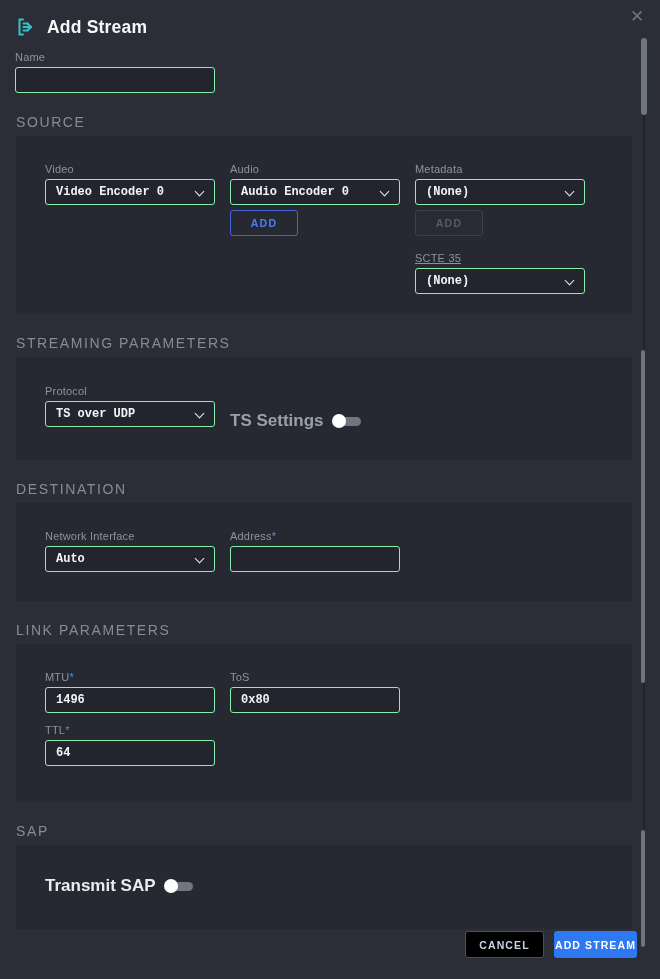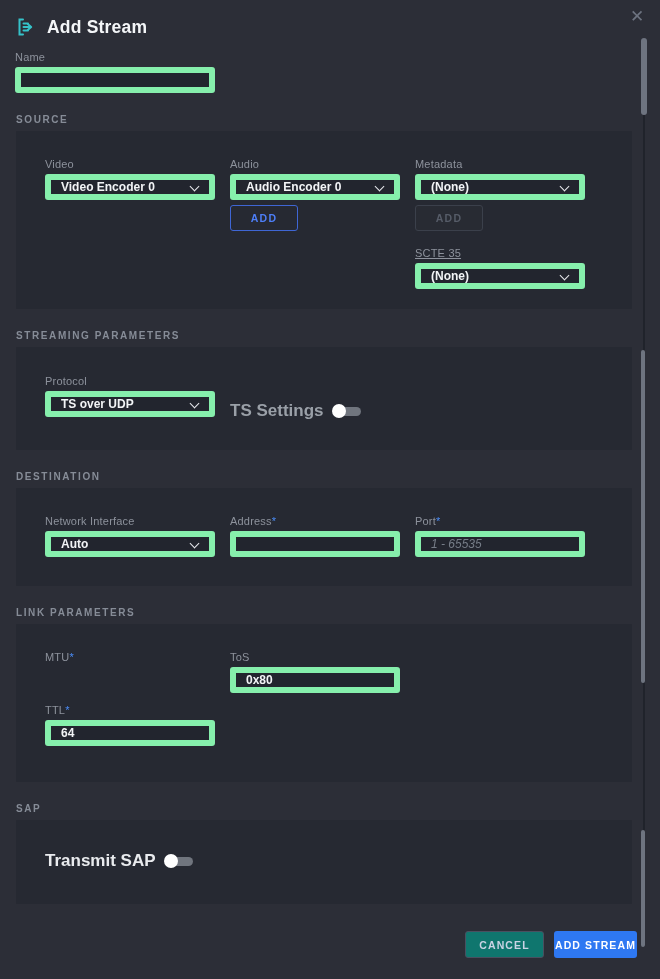--- a/index.html
+++ b/index.html
@@ -22,40 +22,40 @@
     display:flex; align-items:center; justify-content:center;
     color:#6d7380; font-size:17px; cursor:pointer; background:none; border:none;
     font-family:"Liberation Sans", sans-serif;
   }
 
   
   .field-label { font-size:11px; color:#8d929c; letter-spacing:.2px; display:block; }
   .req { color:#4a8cf7; font-size:11px; }
   .text-input, .select {
     width:170px; height:26px; background:#22252e;
-    border:6px solid #86efac; border-radius:3px;
+    border:1px solid #86efac; border-radius:3px;
     color:#f2f4f6; font-size:12px; font-weight:600;
-    padding:0 10px; font-family:Liberation Sans, sans-serif;
+    padding:0 10px; font-family:Liberation Mono, monospace;
   }
   .text-input::placeholder { color:#767d88; font-style:italic; font-weight:400; }
   .select { display:flex; align-items:center; justify-content:space-between; cursor:pointer; }
   .chevron { width:9px; height:9px; display:inline-block; position:relative; flex:0 0 auto; }
   .chevron::before {
     content:""; position:absolute; left:1px; top:0;
     width:6px; height:6px; border-right:1.6px solid #e8eaee; border-bottom:1.6px solid #e8eaee;
     transform:rotate(45deg);
   }
 
   
   .name-group { margin:13px 0 0 15px; }
   .name-group .text-input { width:200px; margin-top:4px; }
 
   
   .section-heading {
-    margin:21px 0 0 16px; font-size:10px; font-weight:700;
+    margin:21px 0 0 16px; font-size:14px; font-weight:400;
     letter-spacing:1.6px; color:#868c97;
   }
   .panel {
     margin:6px 16px 0 16px; width:616px; background:#262932;
     padding:27px 0 0 29px; border-radius:1px;
   }
   .grid3 { display:grid; grid-template-columns:170px 170px 170px; column-gap:15px; align-items:start; }
   .fcol { display:flex; flex-direction:column; }
   .fcol .select, .fcol .text-input { margin-top:4px; }
 
@@ -93,21 +93,21 @@
 
   
   .row2 { margin-top:11px; }
 
   
   .footer { position:absolute; right:23px; bottom:21px; display:flex; gap:10px; }
   .btn {
     height:27px; border-radius:3px; font-size:10.5px; font-weight:700;
     letter-spacing:1.1px; cursor:pointer; font-family:"Liberation Sans", sans-serif;
   }
-  .btn.cancel { width:79px; background:#0f766e; border:1px solid #495060; color:#c9d3e4; }
+  .btn.cancel { width:79px; background:#000000; border:1px solid #495060; color:#c9d3e4; }
   .btn.primary { width:83px; background:#2e78f2; border:none; color:#ffffff; }
 
   
   .scroll-track { position:absolute; left:643px; top:38px; width:2px; height:909px; background:#20232b; }
   .scroll-thumb { position:absolute; background:#6e7480; border-radius:3px; }
   .thumb-a { left:641px; top:38px; width:6px; height:77px; }
   .thumb-b { left:641px; top:350px; width:4px; height:333px; }
   .thumb-c { left:641px; top:830px; width:4px; height:117px; }
 </style>
 </head>
@@ -190,31 +190,28 @@
       <label class="field-label">Network Interface</label>
       <div class="select">
         <span>Auto</span>
         <span class="chevron"></span>
       </div>
     </div>
     <div class="fcol">
       <label class="field-label"><span>Address</span><span class="req">*</span></label>
       <input class="text-input" type="text" value="" style="">
     </div>
-    <div class="fcol">
-      <label class="field-label"><span>Port</span><span class="req">*</span></label>
-      <input class="text-input" type="text" placeholder="1 - 65535" style="">
-    </div>
   </div>
 
   <div class="section-heading">LINK PARAMETERS</div>
   <div class="panel link">
     <div class="grid3">
       <div class="fcol">
         <label class="field-label"><span>MTU</span><span class="req">*</span></label>
+        <input class="text-input" type="text" value="1496" style="">
       </div>
       <div class="fcol">
         <label class="field-label">ToS</label>
         <input class="text-input" type="text" value="0x80" style="">
       </div>
     </div>
     <div class="grid3 row2">
       <div class="fcol">
         <label class="field-label"><span>TTL</span><span class="req">*</span></label>
         <input class="text-input" type="text" value="64" style="">

